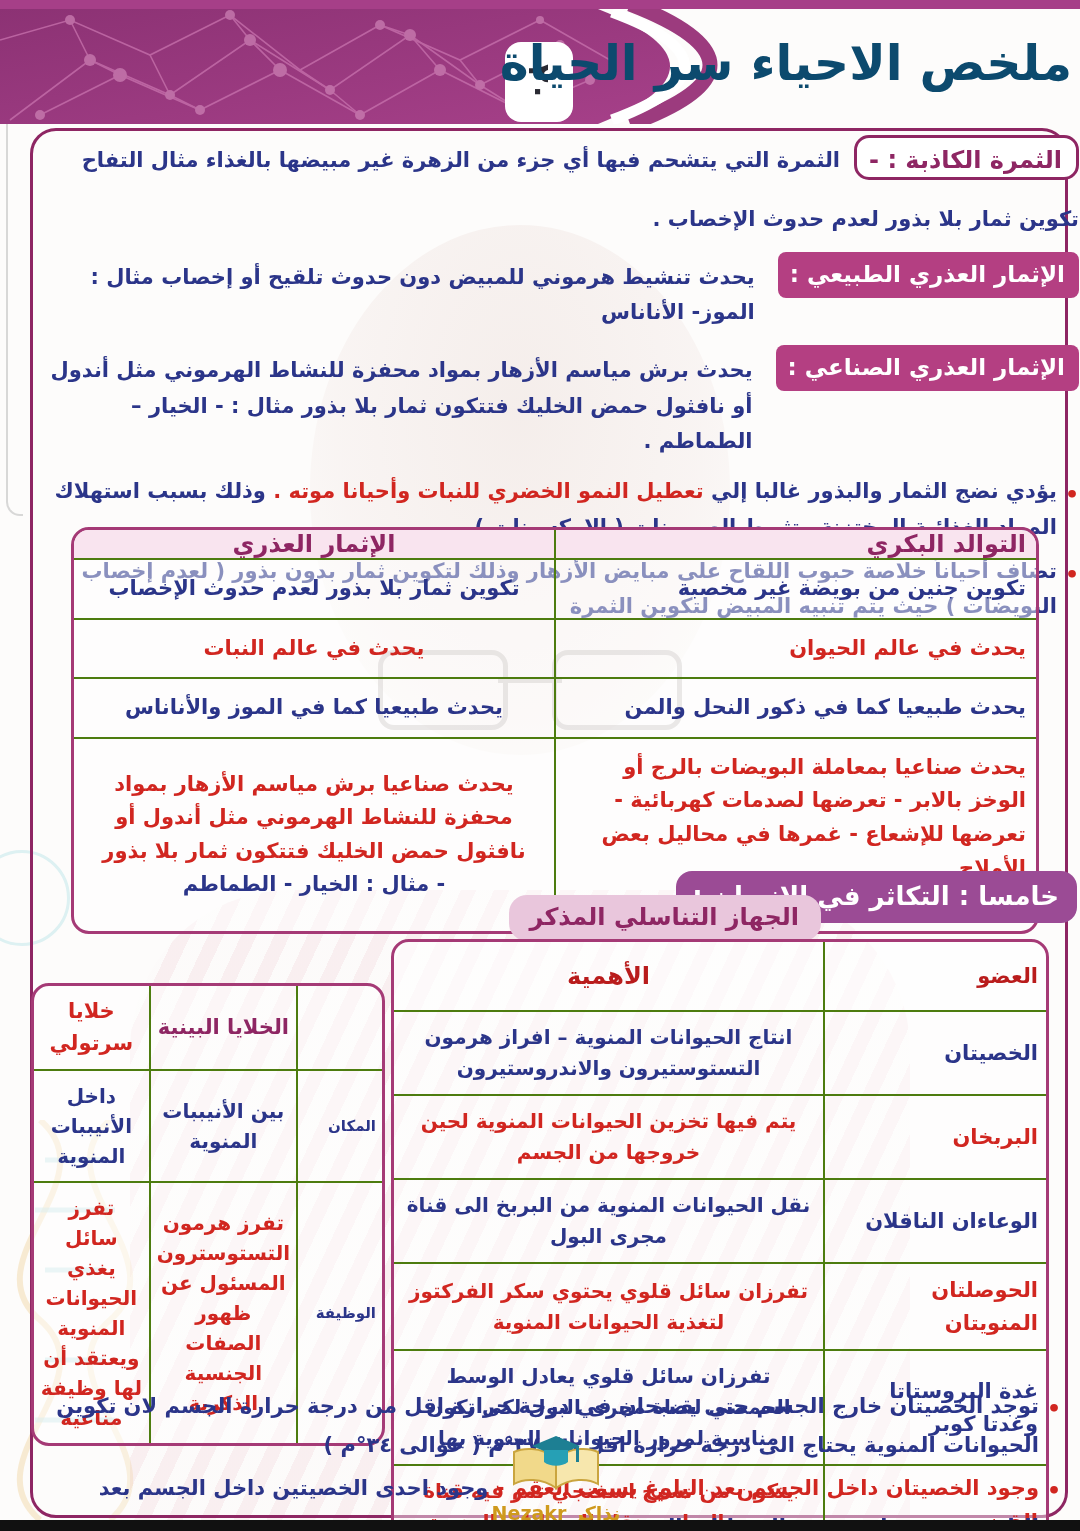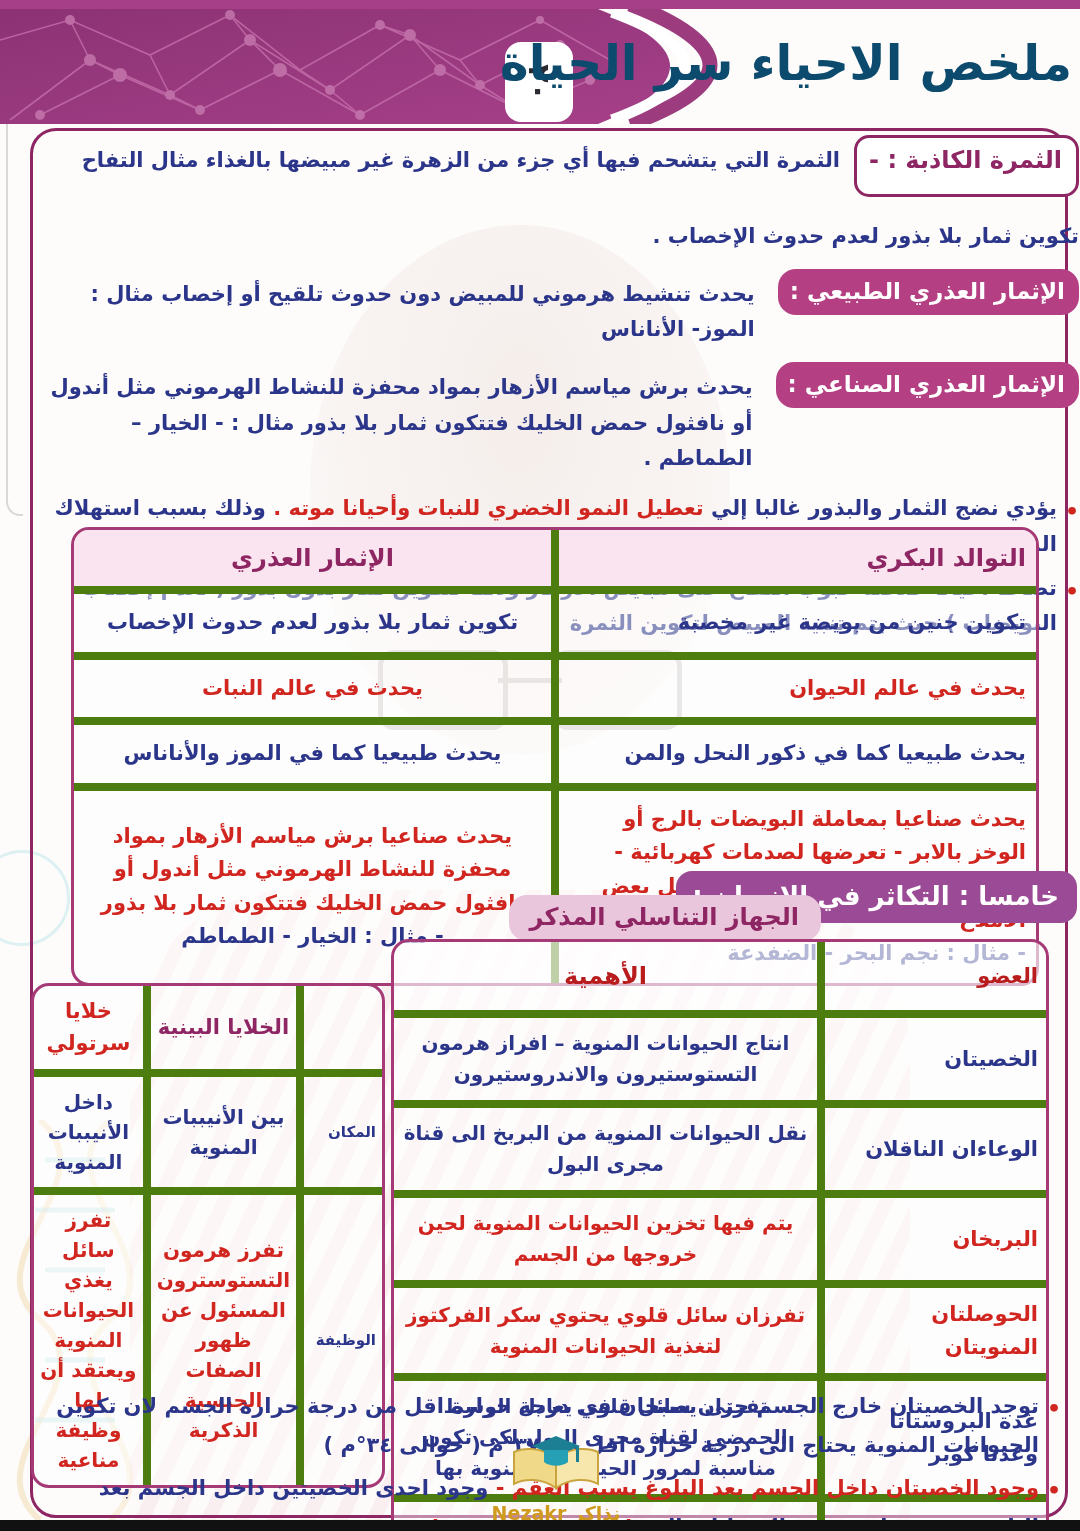--- a/index.html
+++ b/index.html
@@ -42,40 +42,40 @@
     border:3px solid #8e2663;border-radius:26px;background:transparent;
   }
   .c-blue{color:#2b3589;} .c-red{color:#d12620;} .c-maroon{color:#8e2663;}
   .block{display:block;}
   
   .defs{position:absolute;top:4px;right:-14px;left:16px;}
   .def-row{display:flex;align-items:flex-start;margin-bottom:14px;}
   .def-label{flex:none;margin-left:14px;font-weight:bold;white-space:nowrap;}
   .def-label.boxed{
     border:3px solid #8e2663;border-radius:15px;background:#fff;
-    color:#8e2663;font-size:24px;padding:8px 14px 20px 12px;
+    color:#8e2663;font-size:24px;padding:8px 14px 3px 12px;
   }
   .def-label.pill{
-    background:#b43f82;border-radius:18px;color:#ffffff;
+    background:#b43f82;border-radius:8px;color:#ffffff;
     font-size:23px;padding:9px 14px 11px 12px;margin-left:23px;
   }
   .def-text{flex:1;font-weight:bold;font-size:21px;line-height:1.7;padding-top:8px;text-align:right;}
   .notes{margin-top:6px;padding-left:4px;}
   .note{display:flex;font-weight:bold;font-size:21px;line-height:1.7;margin-bottom:8px;}
   .note .dot{flex:none;color:#d12620;font-size:22px;margin-left:8px;padding-top:2px;}
   
   .table1{position:absolute;top:396px;left:38px;right:26px;}
   .tbl-wrap{border:3px solid #a53a76;border-radius:18px;overflow:hidden;background:rgba(255,255,255,.45);}
   table{border-collapse:collapse;width:100%;}
-  td,th{border:8px solid #4d7c0f;text-align:center;font-weight:bold;padding:12px 10px;}
+  td,th{border:2px solid #4d7c0f;text-align:center;font-weight:bold;padding:12px 10px;}
   tr:first-child th{border-top:none;} tr:first-child td{border-top:none;}
   tr:last-child td{border-bottom:none;}
   td:first-child,th:first-child{border-right:none;text-align:right;}
   td:last-child,th:last-child{border-left:none;}
-  .table1 th{background:#f9e4ef;color:#8e2663;font-size:24px;padding:14px 10px;}
+  .table1 th{background:#f9e4ef;color:#8e2663;font-size:24px;padding:0 10px;}
   .table1 td{font-size:21px;line-height:1.6;width:50%;}
   
   .sec5{position:absolute;top:740px;left:0;right:0;height:86px;}
   .sec5-box{
     position:absolute;right:-12px;top:0;background:#9b4b95;color:#fff;
     font-size:26px;font-weight:bold;border-radius:16px;padding:10px 18px 12px 16px;white-space:nowrap;
   }
   .sec5-pill{
     position:absolute;right:244px;top:24px;background:#e9c6dc;color:#8e2663;
     font-size:24px;font-weight:bold;border-radius:18px;padding:8px 22px 10px 20px;white-space:nowrap;
@@ -248,26 +248,26 @@
           <tbody>
               <tr>
             <th class="organ-col">العضو</th>
             <th>الأهمية</th>
           </tr>
           <tr>
             <td class="organ-col c-blue">الخصيتان</td>
             <td class="c-blue">انتاج الحيوانات المنوية – افراز هرمون التستوستيرون والاندروستيرون</td>
           </tr>
           <tr>
+            <td class="organ-col c-red">البربخان</td>
+            <td class="c-red">يتم فيها تخزين الحيوانات المنوية لحين خروجها من الجسم</td>
+          </tr>
+          <tr>
             <td class="organ-col c-blue">الوعاءان الناقلان</td>
             <td class="c-blue">نقل الحيوانات المنوية من البربخ الى قناة مجرى البول</td>
-          </tr>
-          <tr>
-            <td class="organ-col c-red">البربخان</td>
-            <td class="c-red">يتم فيها تخزين الحيوانات المنوية لحين خروجها من الجسم</td>
           </tr>
           <tr>
             <td class="organ-col c-red">الحوصلتان المنويتان</td>
             <td class="c-red">تفرزان سائل قلوي يحتوي سكر الفركتوز لتغذية الحيوانات المنوية</td>
           </tr>
           <tr>
             <td class="organ-col c-blue">غدة البروستاتا وغدتا كوبر</td>
             <td class="c-blue">تفرزان سائل قلوي يعادل الوسط الحمضي لقناة مجرى البول لكى تكون مناسبة لمرور الحيوانات المنوية بها</td>
           </tr>
           <tr>

